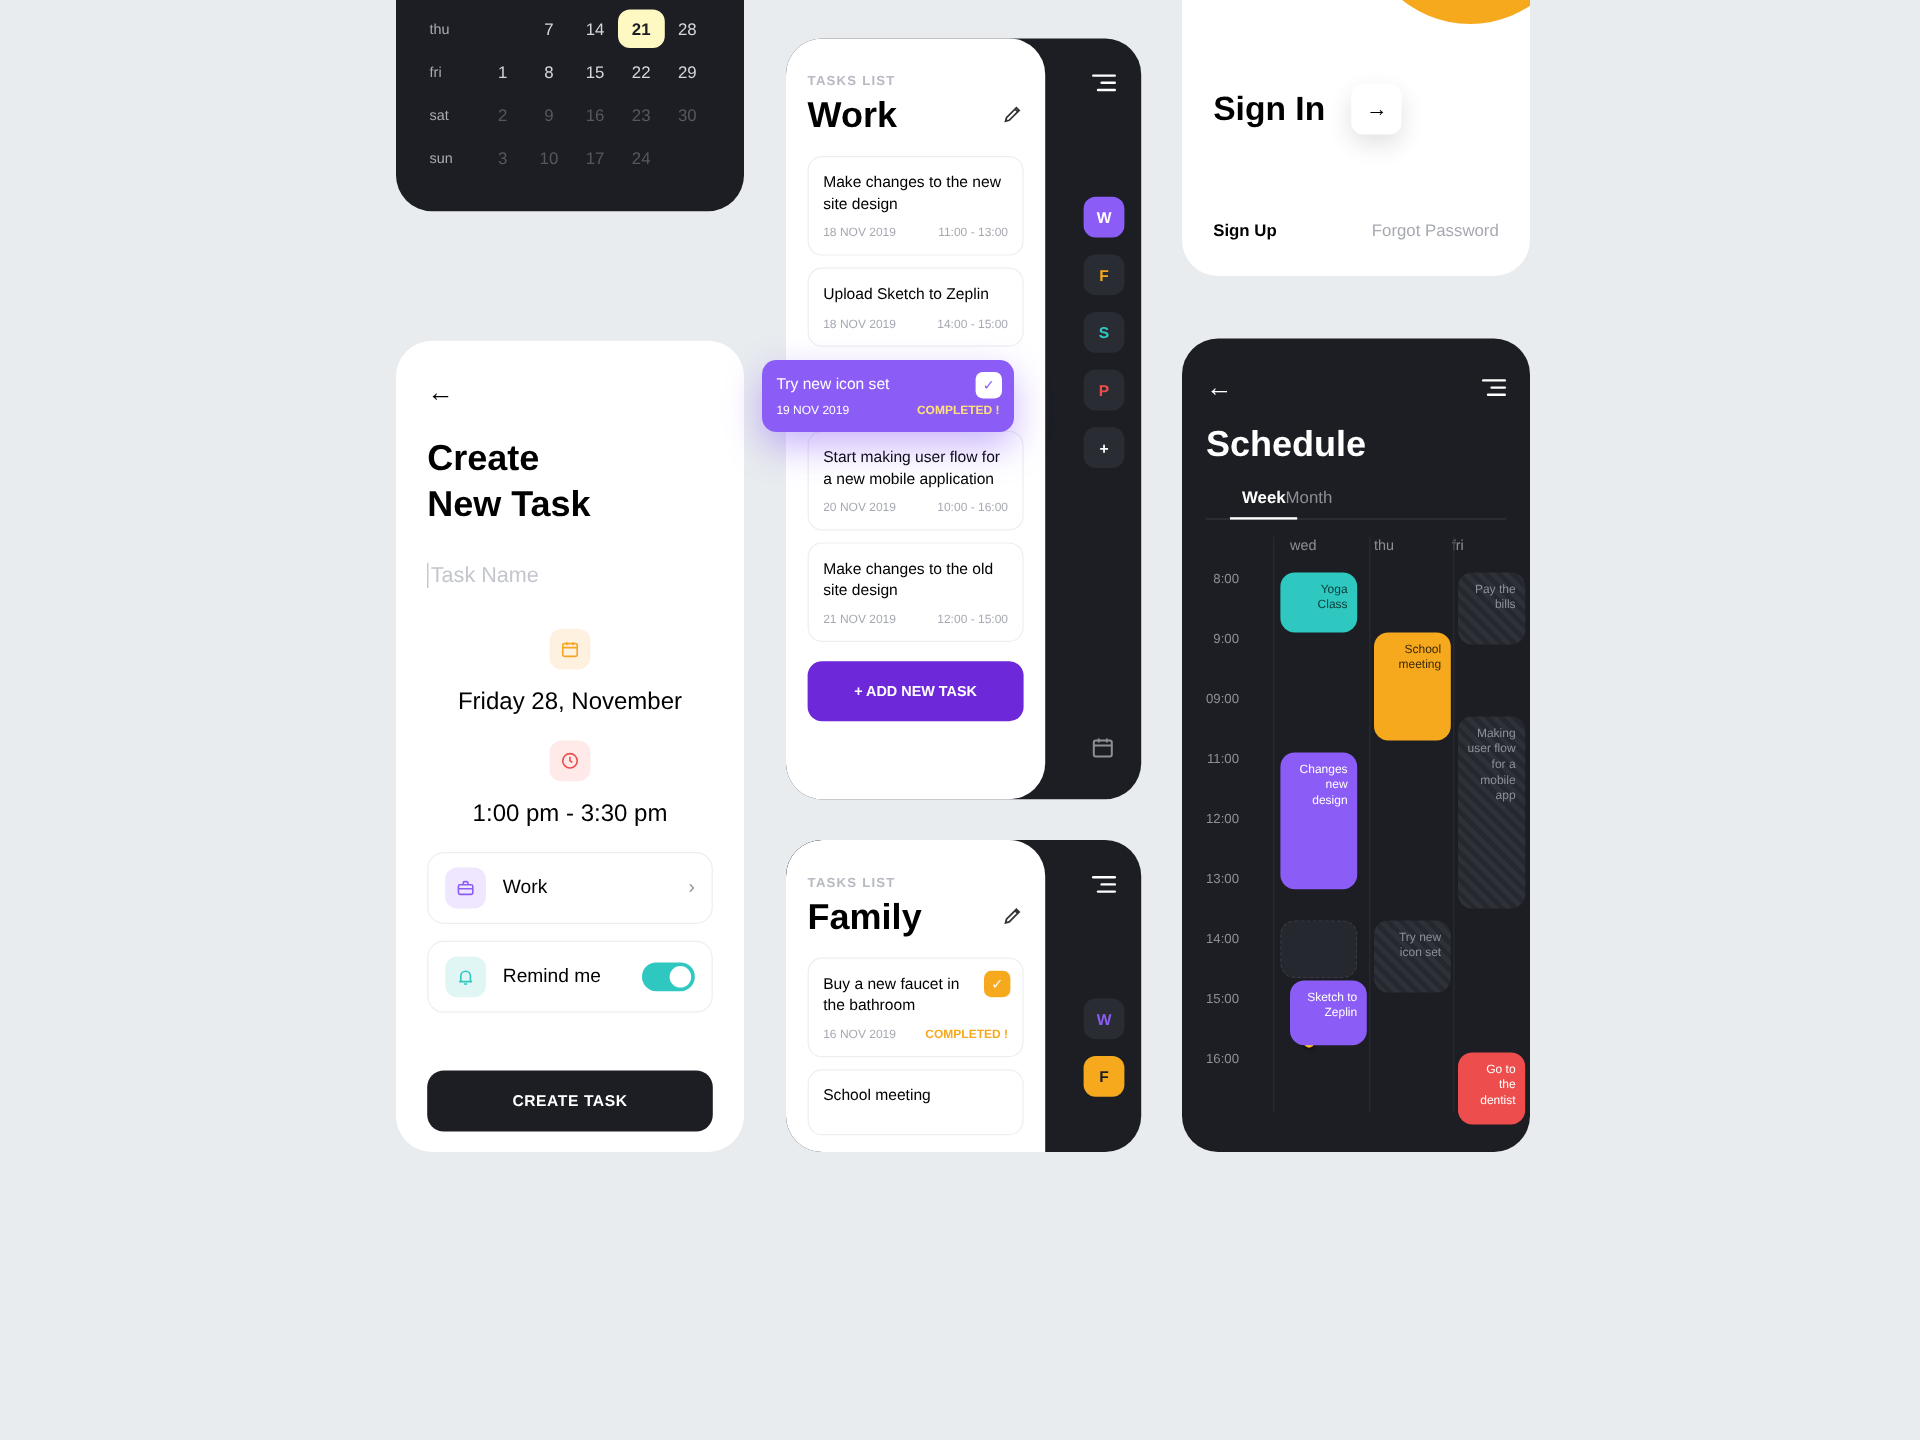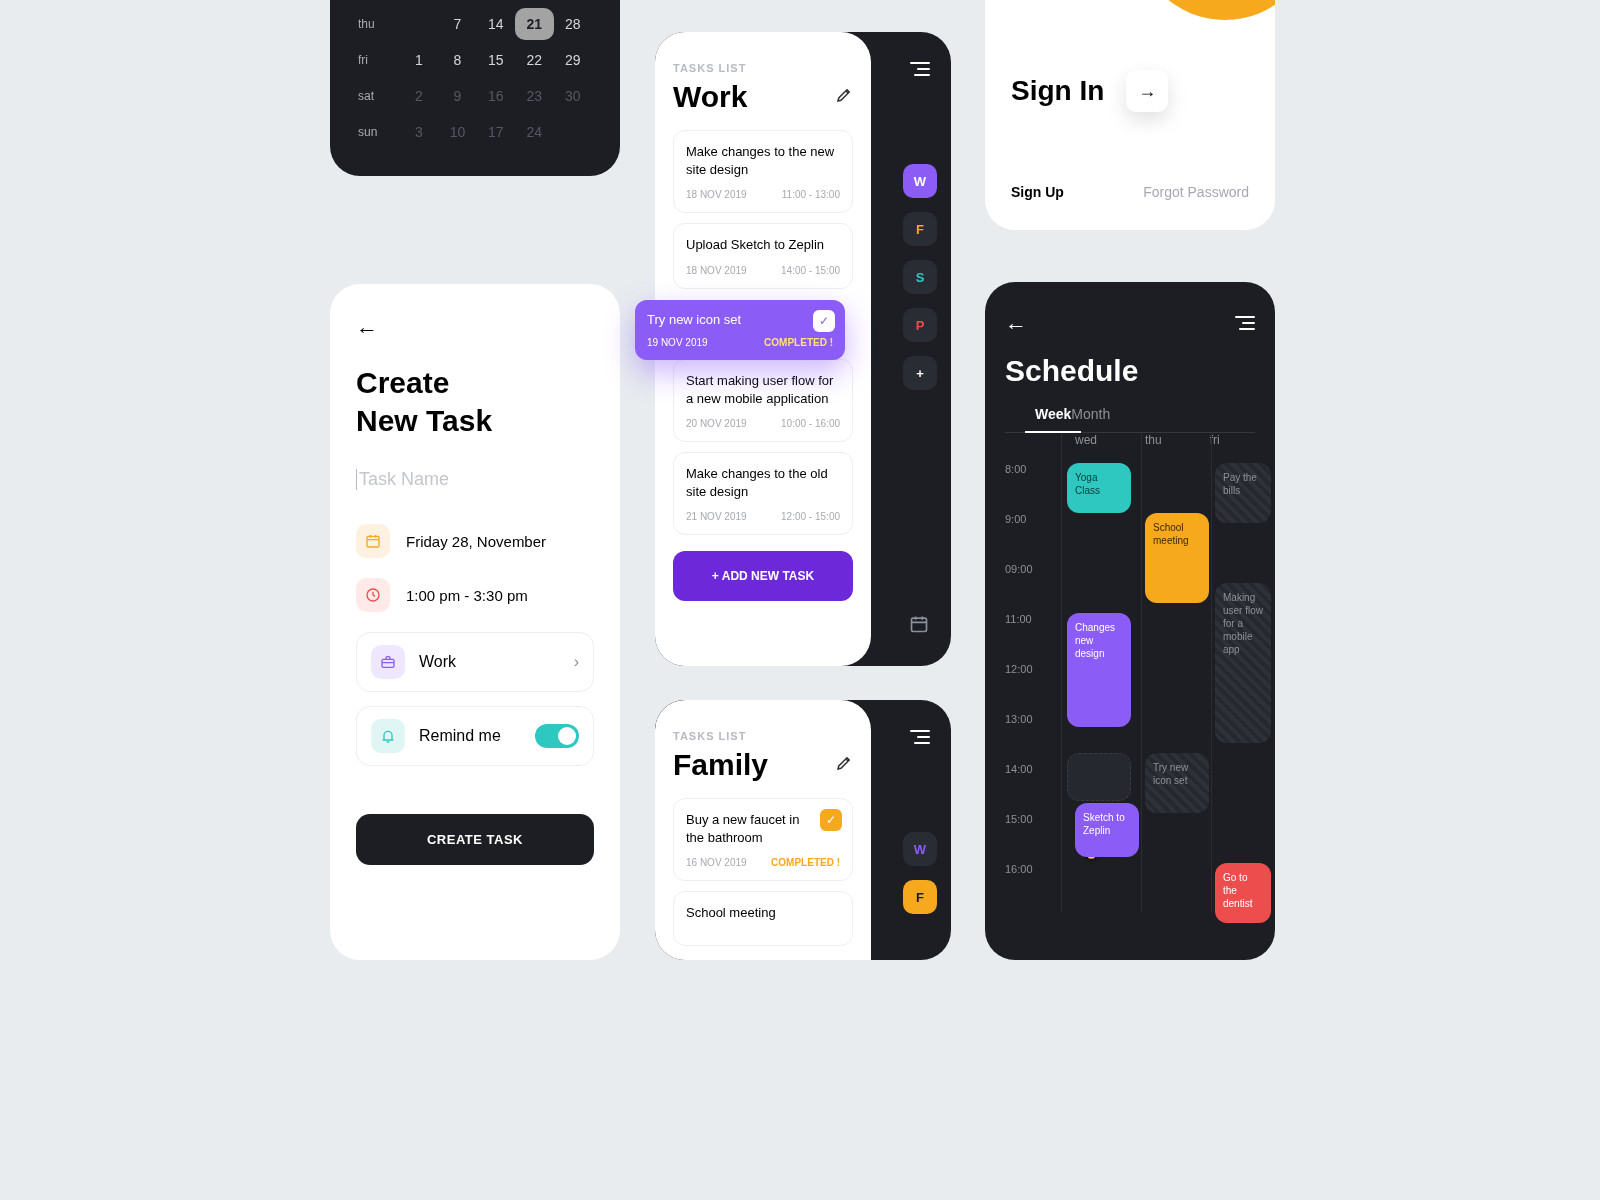--- a/index.html
+++ b/index.html
@@ -5,28 +5,28 @@
 * { margin:0; padding:0; box-sizing:border-box; font-family:-apple-system,BlinkMacSystemFont,'Segoe UI',sans-serif; }
 body { background:#e8ecef; width:1600px; height:1200px; position:relative; overflow:hidden; }
 .canvas { position:relative; width:1270px; height:960px; margin:0 auto; }
 
 
 .p1 { position:absolute; left:165px; top:-70px; width:290px; background:#1c1e24; border-radius:30px; padding:40px 28px 26px; color:#fff; }
 .cal-row { display:flex; align-items:center; height:36px; gap:0; }
 .cal-day { width:50px; font-size:12px; color:#a9abb2; }
 .cal-cell { width:46px; text-align:center; font-size:14px; color:#d4d6db; }
 .cal-muted { color:#555861; }
-.cal-sel { background:#a3a3a3; color:#1c1e24; border-radius:10px; padding:8px 0; font-weight:600; }
+.cal-sel { background:#fef9c3; color:#1c1e24; border-radius:10px; padding:8px 0; font-weight:600; }
 
 
 .p2 { position:absolute; left:165px; top:284px; width:290px; height:676px; background:#fff; border-radius:30px; padding:30px 26px; }
 .back-arrow { font-size:22px; }
 .p2 h1 { font-size:30px; font-weight:700; margin:24px 0 30px; line-height:1.25; }
 .task-name { border:none; font-size:18px; color:#c3c6cc; border-left:1px solid #bbb; padding-left:2px; margin-bottom:34px; }
-.row { display:flex; align-items:center; gap:16px; margin-bottom:20px; font-size:15px; }
+.row { display:flex; align-items:center; gap:16px; margin-bottom:20px; font-size:20px;flex-direction:column; }
 .ico { width:34px; height:34px; border-radius:10px; display:flex; align-items:center; justify-content:center; }
 .ico-cal { background:#fff1df; color:#f5a623; }
 .ico-clock { background:#ffe9e9; color:#ee4d4d; }
 .card-row { border:1px solid #eceef1; border-radius:14px; padding:12px 14px; display:flex; align-items:center; gap:14px; margin-bottom:14px; }
 .ico-brief { background:#efe7ff; color:#8b5cf6; }
 .ico-bell { background:#dff6f5; color:#2ec8c0; }
 .chev { margin-left:auto; color:#8e9199; }
 .toggle { margin-left:auto; width:44px; height:24px; background:#2ec8c0; border-radius:12px; position:relative; }
 .toggle::after { content:""; position:absolute; right:3px; top:3px; width:18px; height:18px; background:#fff; border-radius:50%; }
 .btn-dark { margin-top:34px; background:#1c1e24; color:#fff; border:none; width:100%; padding:18px; border-radius:14px; font-size:13px; font-weight:700; letter-spacing:.5px; }
@@ -81,21 +81,21 @@
 .signin-links .b { color:#a6a9b1; }
 
 
 .p6 { position:absolute; left:820px; top:282px; width:290px; height:678px; background:#1c1e24; border-radius:30px; padding:28px 20px 20px; color:#fff; overflow:hidden; }
 .p6 .hdr { display:flex; justify-content:space-between; align-items:center; }
 .p6 h1 { margin:18px 0; font-size:30px; font-weight:700; }
 .tabs { display:flex; font-size:14px; border-bottom:1px solid #35373e; padding:0 30px 10px; }
 .tab { color:#8d9097; }
 .tab.active { color:#fff; font-weight:600; position:relative; }
 .tab.active::after { content:""; position:absolute; left:-10px; right:-10px; bottom:-11px; height:2px; background:#fff; }
-.grid { position:relative; height:480px; }
+.grid { position:relative; margin-top:14px; height:480px;text-align:right; }
 .daycol { position:absolute; top:0; height:100%; width:1px; background:#2a2c33; }
 .dc1{left:56px}.dc2{left:136px}.dc3{left:206px}
 .hdays { display:flex; font-size:12px; color:#8d9097; padding-left:70px; gap:48px; }
 .hours { position:absolute; left:0; top:30px; font-size:11px; color:#8d9097; display:flex; flex-direction:column; gap:38px; }
 .ev { position:absolute; border-radius:12px; padding:8px; font-size:10px; line-height:1.3; width:64px; }
 .ev.teal { background:#2ec8c0; color:#0b3c3a; }
 .ev.orange { background:#f7a91e; color:#3a2a05; }
 .ev.purple { background:#8b5cf6; color:#fff; }
 .ev.dash { background:#26282f; color:#8d9097; border:1px dashed #3a3c44; }
 .ev.stripe { background:repeating-linear-gradient(45deg,#26282f,#26282f 4px,#2f3139 4px,#2f3139 8px); color:#8d9097; }

